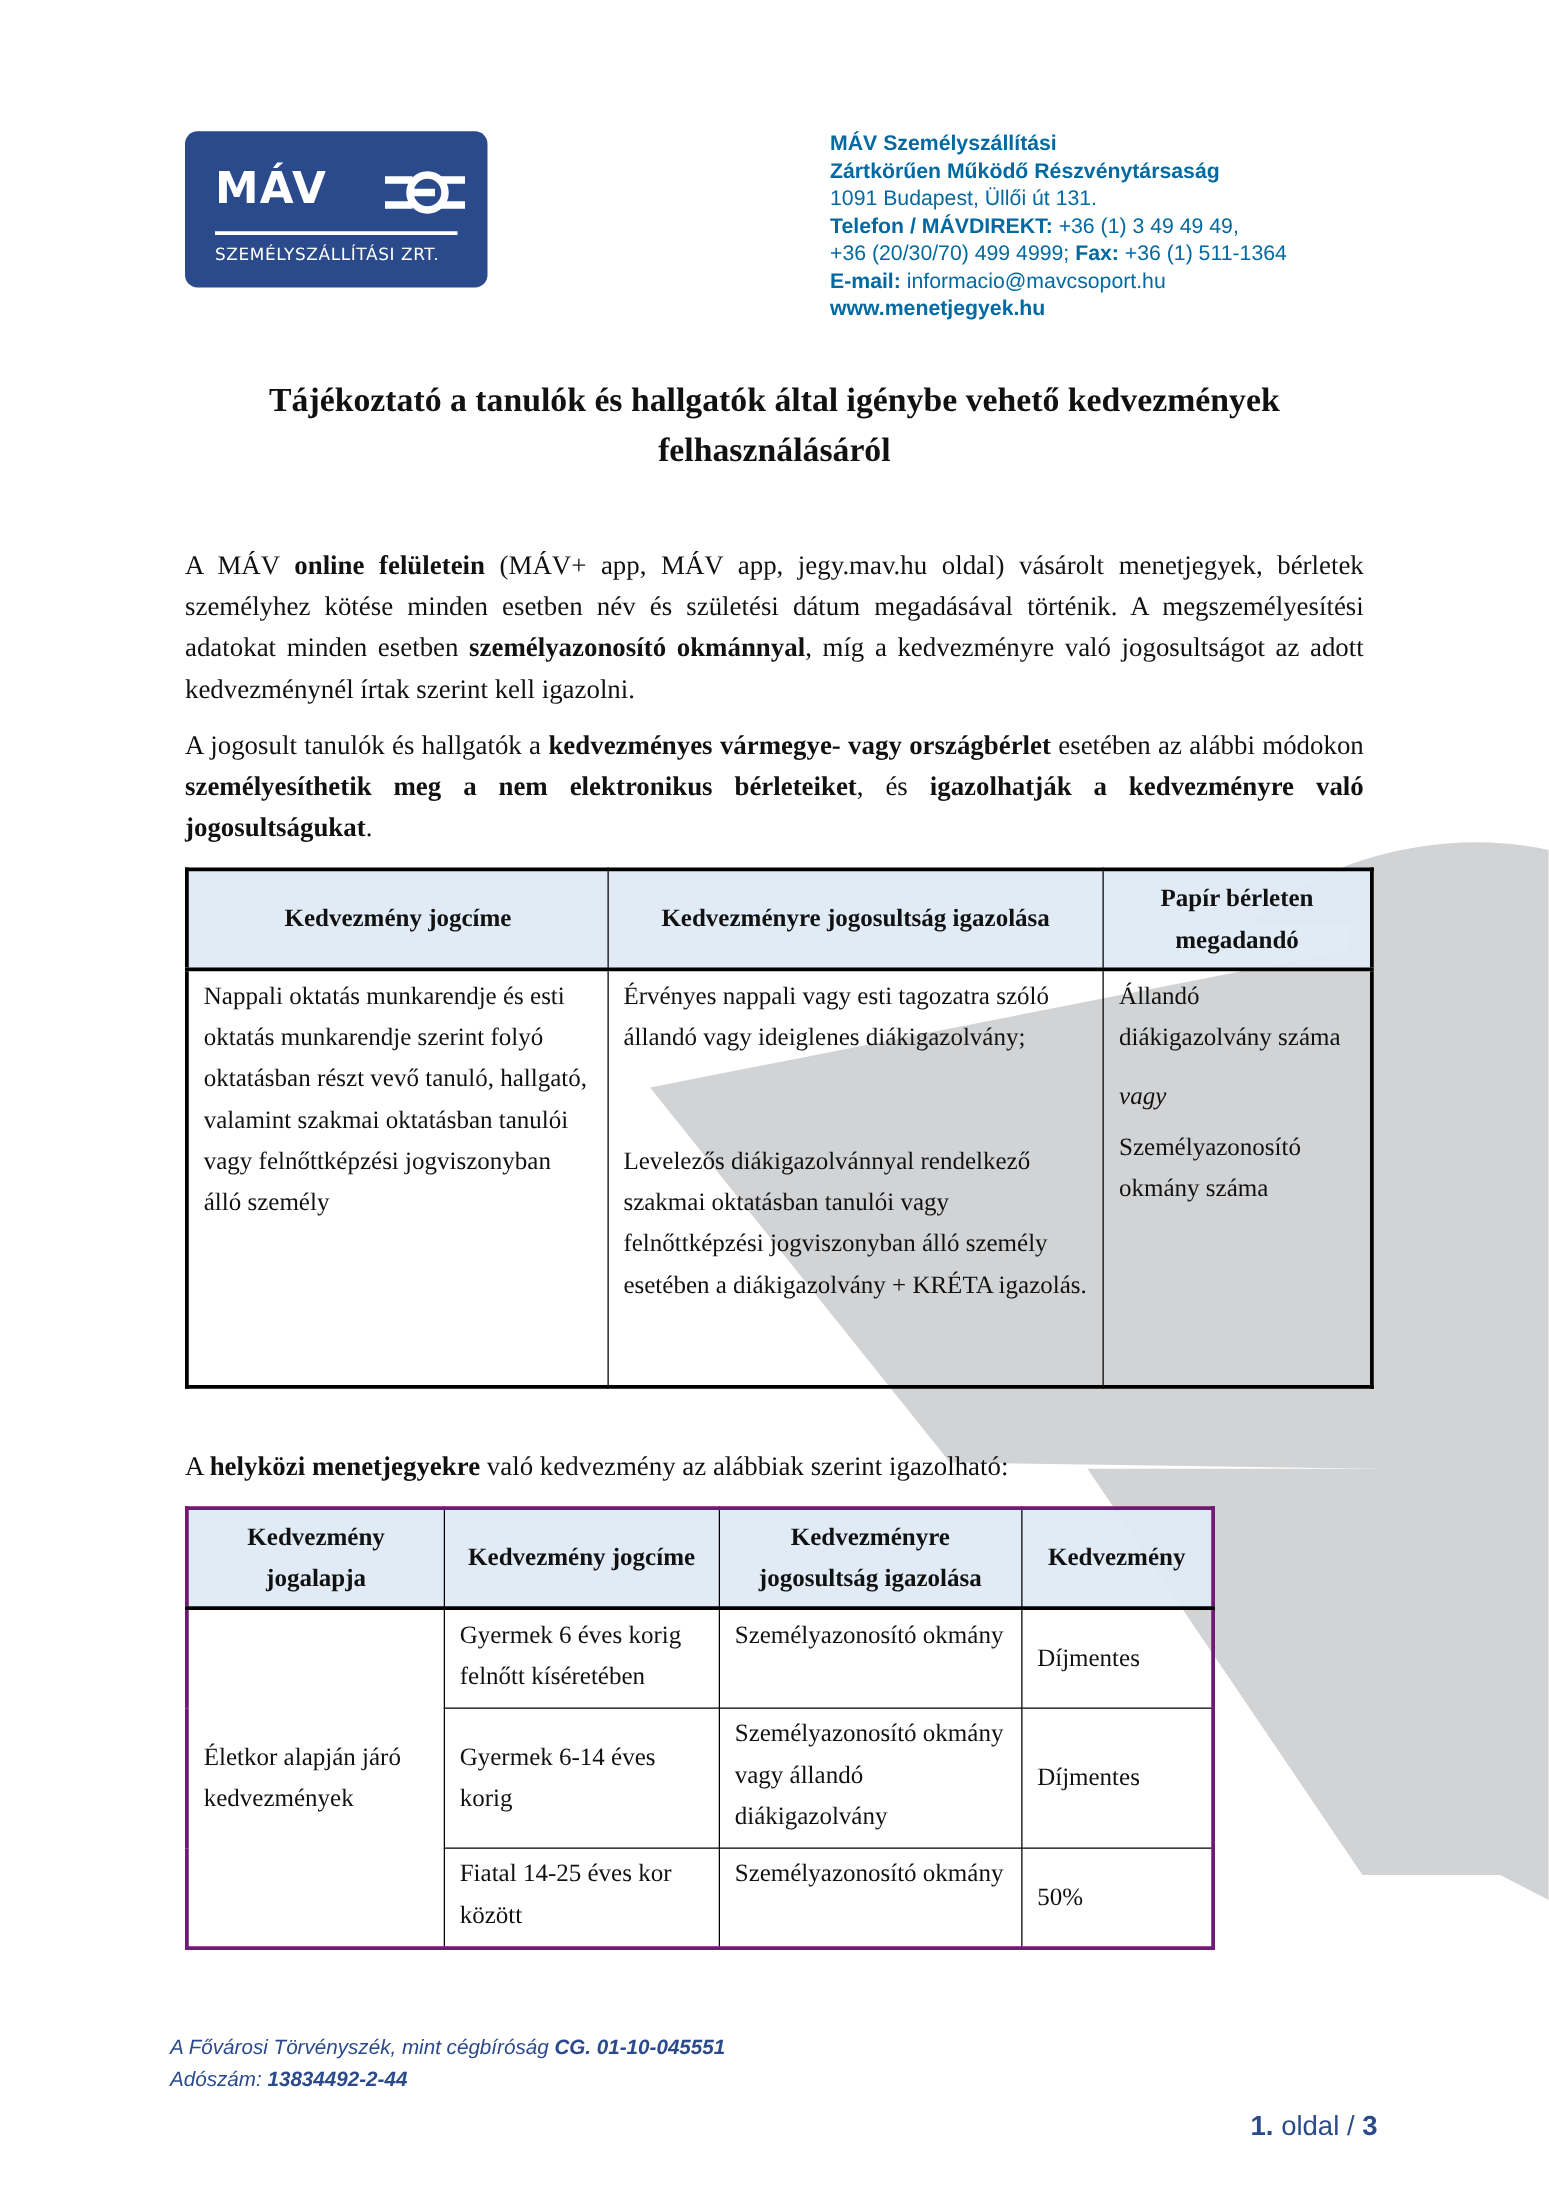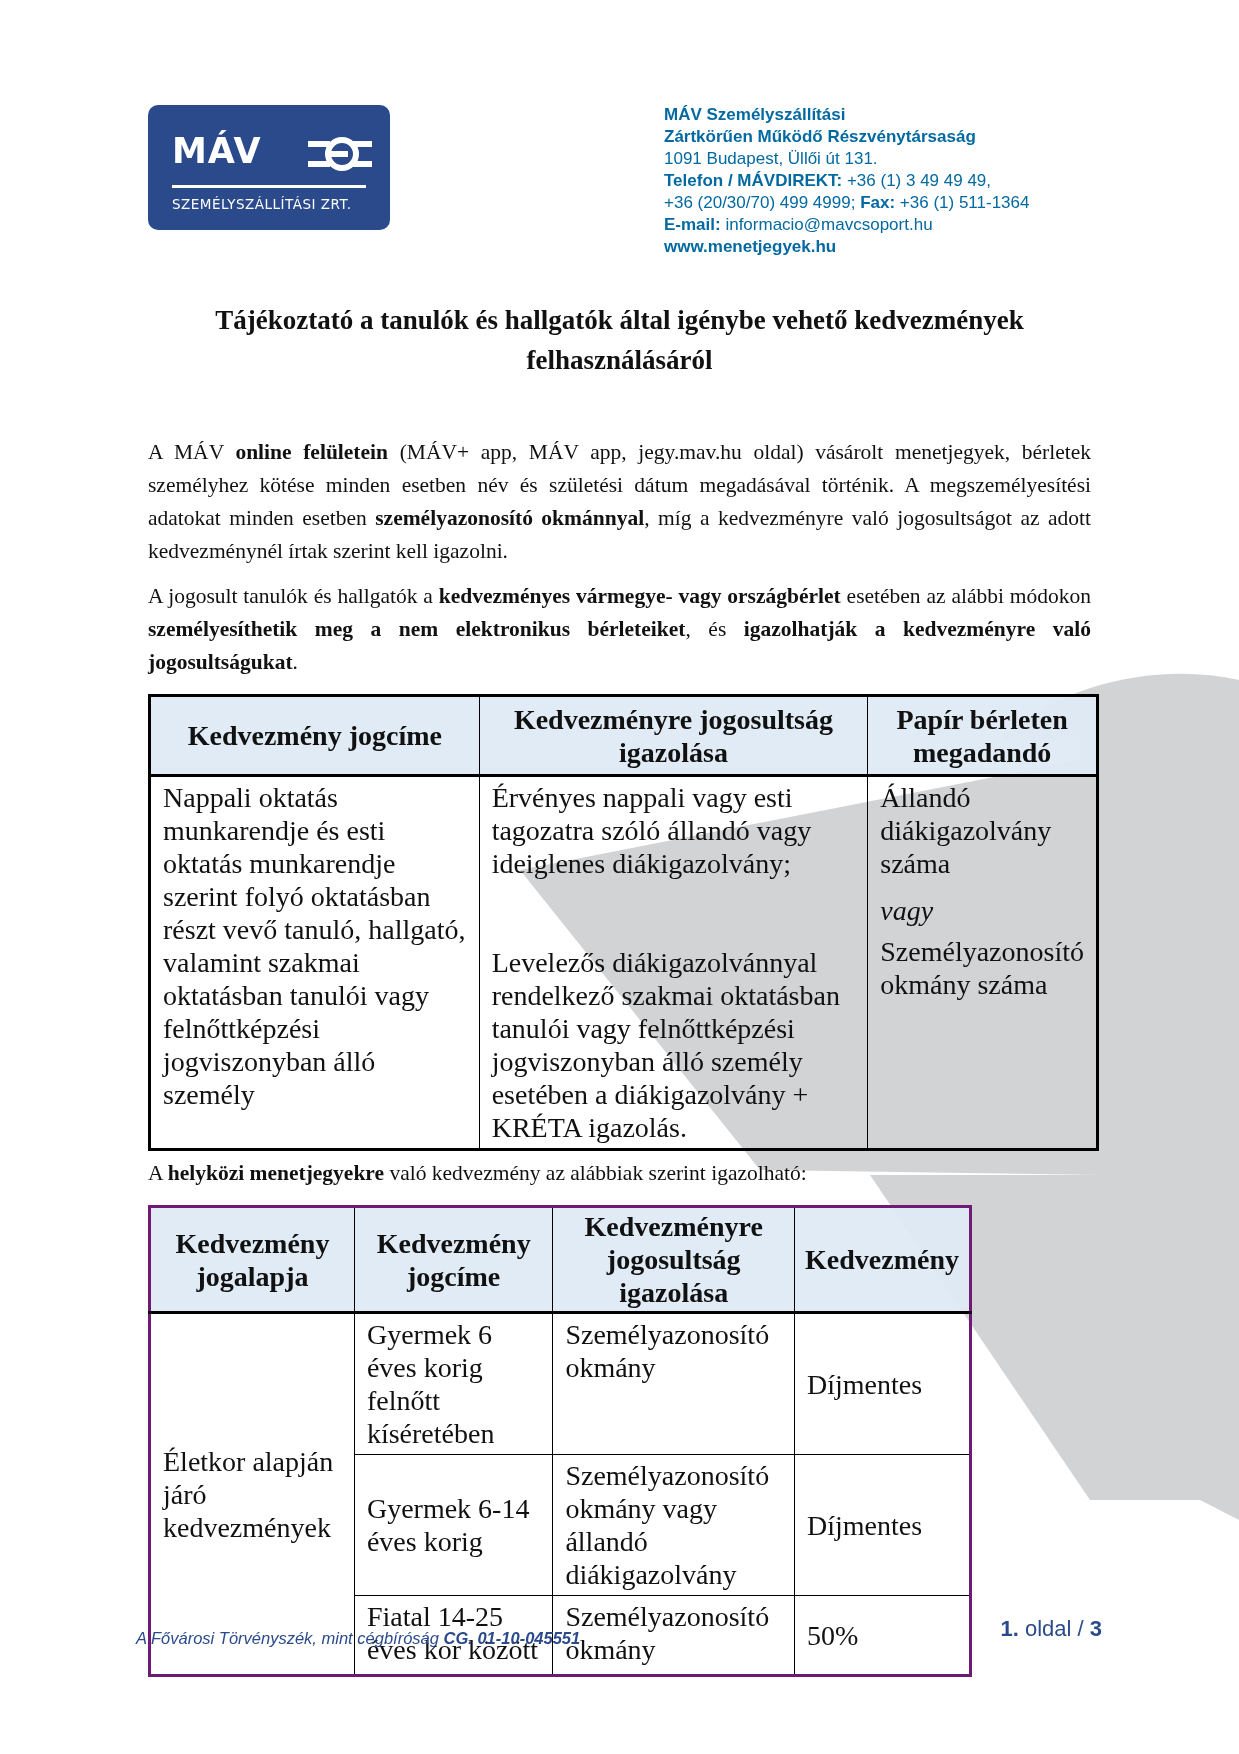--- a/index.html
+++ b/index.html
@@ -8,31 +8,31 @@
   .layer { position:relative; z-index:1; }
   .logo { position:absolute; left:148px; top:105px; width:242px; height:125px; background:#2a4a8c; border-radius:10px; color:#fff; }
   .logo .mav { position:absolute; left:24px; top:18px; font-family:"DejaVu Sans", sans-serif; font-weight:bold; font-size:35px; letter-spacing:1px; line-height:56px; }
   .logo .rail { position:absolute; left:160px; top:28px; width:64px; height:42px; }
   .logo .line { position:absolute; left:24px; right:24px; top:80px; height:3px; background:#fff; }
   .logo .sub { position:absolute; left:24px; top:91px; font-family:"DejaVu Sans", sans-serif; font-size:13.5px; letter-spacing:0.5px; }
   .contact { position:absolute; left:664px; top:104px; font-family:"Liberation Sans", sans-serif; font-size:17px; line-height:22px; color:#0369a1; }
   .contact b { font-weight:bold; }
   .title { position:absolute; left:148px; width:943px; top:300px; text-align:center; font-weight:bold; font-size:27px; line-height:40px; }
   .para { position:absolute; left:148px; width:943px; font-size:21.5px; line-height:33px; text-align:justify; }
-  table { border-collapse:collapse; position:absolute; font-size:28px; line-height:33px; background:transparent; }
+  table { border-collapse:collapse; position:absolute; font-size:20px; line-height:33px; background:transparent; }
   th { background:rgba(222,234,246,0.95); font-weight:bold; text-align:center; vertical-align:middle; border:1.5px solid #000; padding:2px 10px; }
   td { border:1.5px solid #000; padding:4px 12px; vertical-align:top; background:transparent; }
   .t1 { left:148px; top:694px; width:951px; border:3px solid #000; }
   .t1 thead tr { border-bottom:3px solid #000; }
   .t2 { left:148px; top:1205px; width:824px; border:3px solid #701a75; }
   .t2 thead tr { border-bottom:3px solid #000; }
   .italic { font-style:italic; }
   .vmid { vertical-align:middle; }
   .footer-left { position:absolute; left:136px; top:1625px; font-family:"Liberation Sans", sans-serif; font-size:16.5px; line-height:26px; color:#2a4a8c;font-style:italic; }
-  .footer-right { position:absolute; right:137px; top:1616px; font-family:"Liberation Sans", sans-serif; font-size:22px; color:#2a4a8c; }
+  .footer-right { position:absolute; right:137px; top:1688px; font-family:"Liberation Sans", sans-serif; font-size:22px; color:#2a4a8c; }
 </style>
 </head>
 <body>
 
 <svg class="watermark" viewBox="0 0 1239 1754">
   <path d="M1239 680 C1150 660 1050 690 1000 740 L1080 740 L1080 760 L520 870 L760 1170 L1100 1175 L1200 1500 L1239 1520 Z" fill="#d2d3d5"></path>
   <path d="M620 1160 L880 1160 L1060 1600 L1239 1660 L1239 1180 Z" fill="#d2d3d5" opacity="0.0"></path>
   <path d="M870 1175 L1110 1175 C1170 1260 1200 1380 1200 1500 L1090 1500 Z" fill="#d2d3d5"></path>
 </svg>
 
@@ -139,17 +139,18 @@
       <tr style="height:80px;">
         <td>Fiatal 14-25 éves kor között</td>
         <td>Személyazonosító okmány</td>
         <td class="vmid">50%</td>
       </tr>
     </tbody>
   </table>
 
   <div class="footer-left">
     <div><span>A Fővárosi Törvényszék, mint cégbíróság </span><b>CG. 01-10-045551</b></div>
+    <div><span>Adószám: </span><b>13834492-2-44</b></div>
   </div>
   <div class="footer-right">
     <b>1.</b><span> oldal / </span><b>3</b>
   </div>
 </div>
 
 </body></html>

